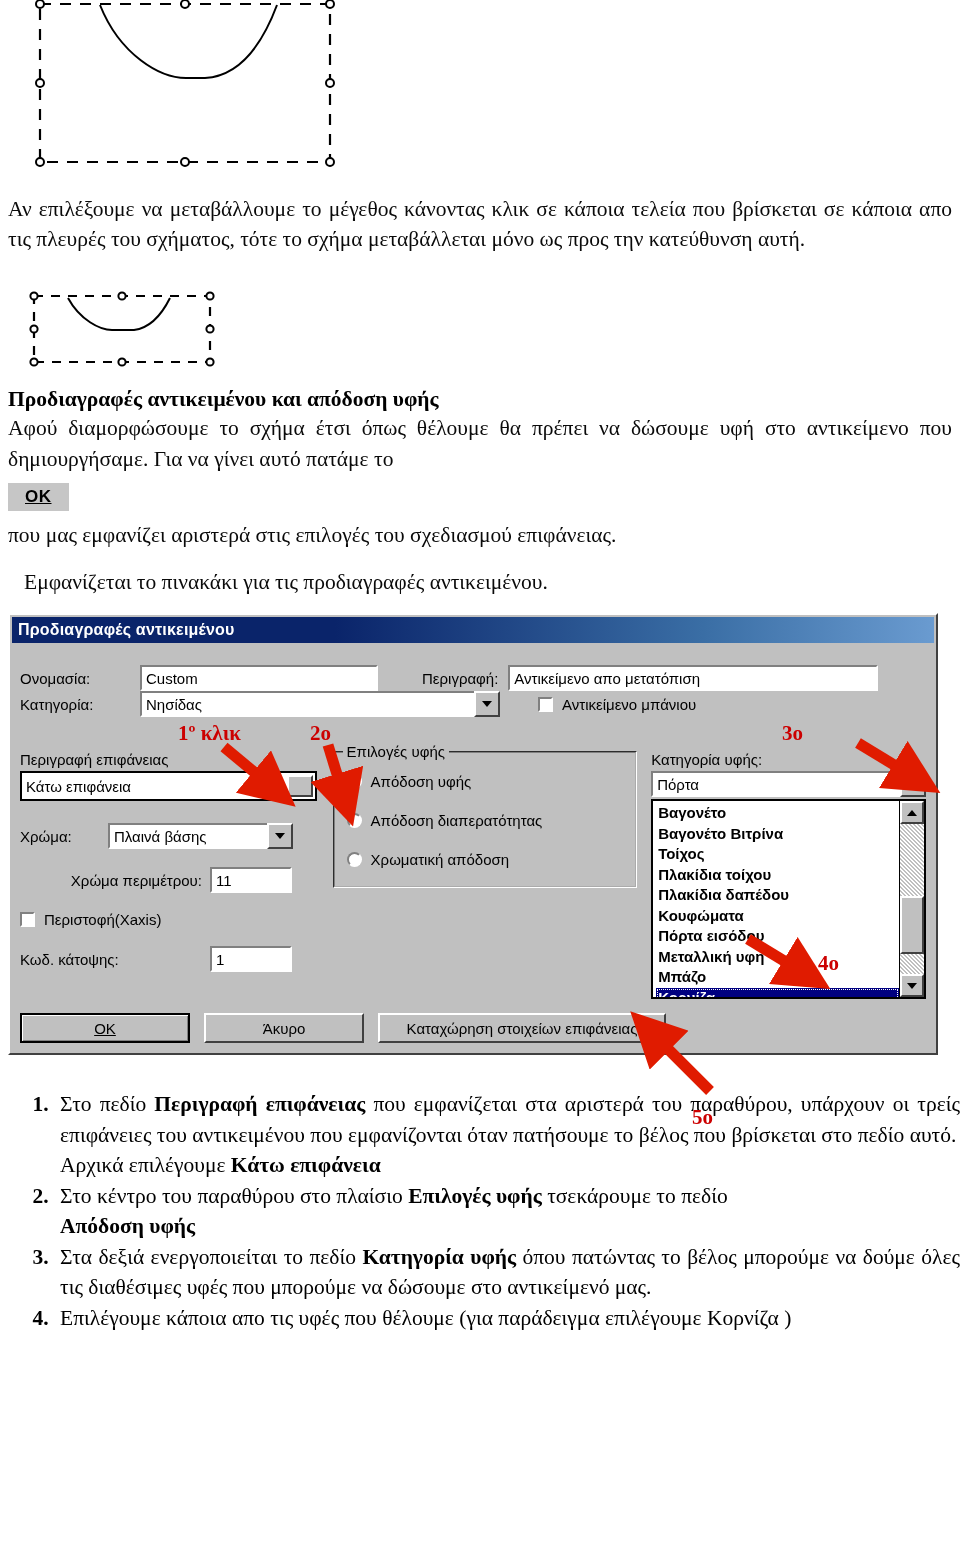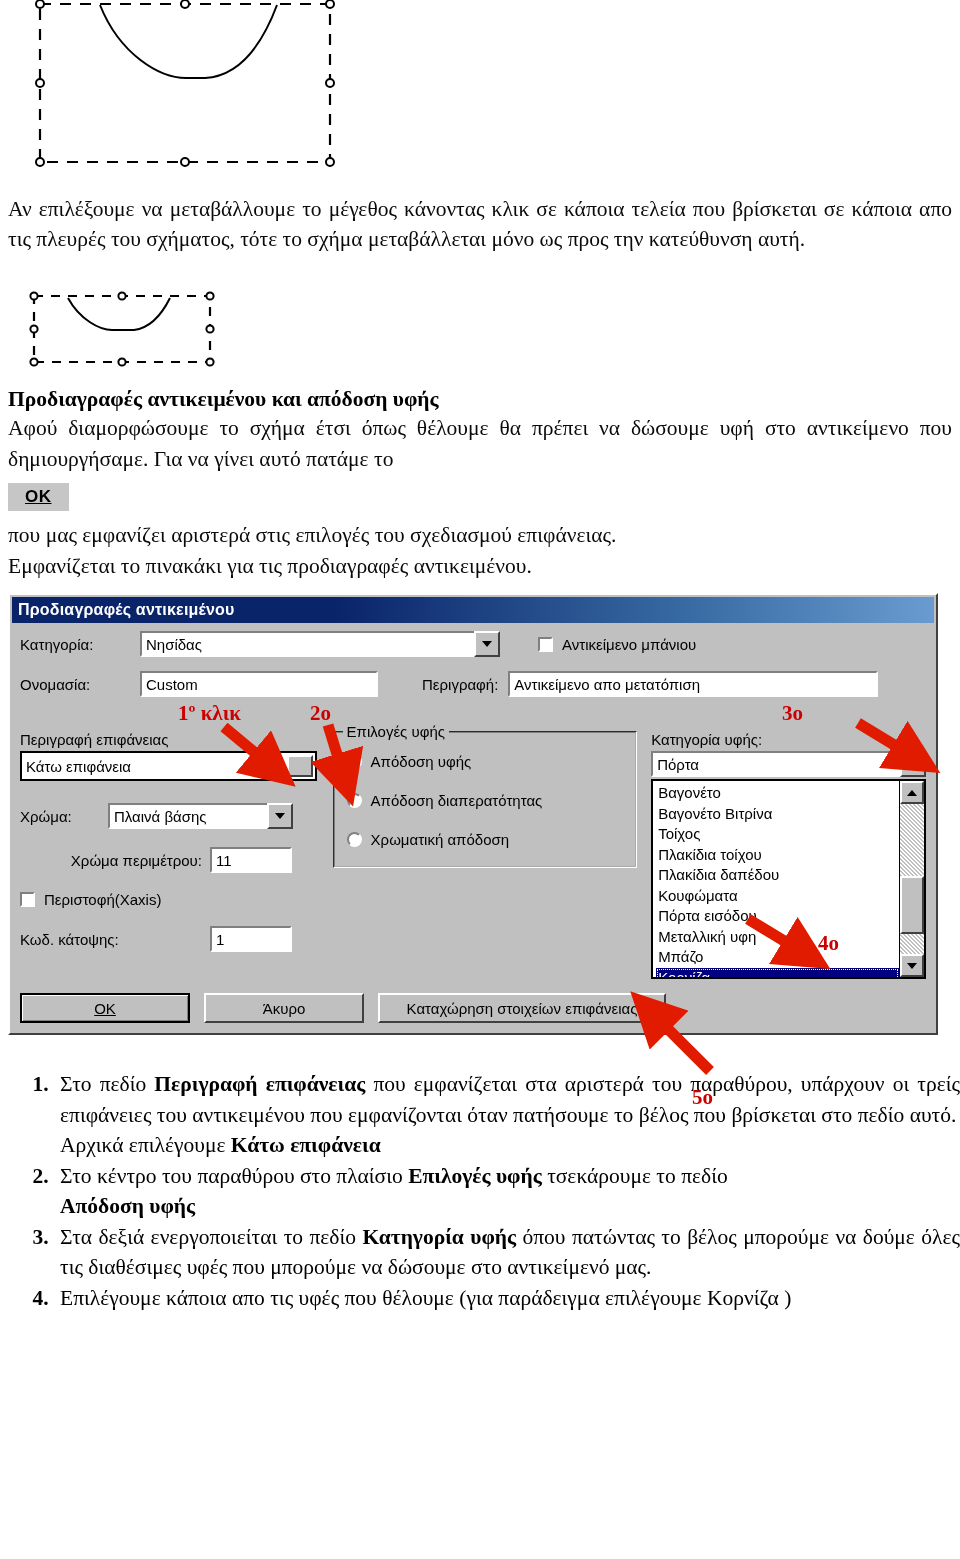--- a/index.html
+++ b/index.html
@@ -171,21 +171,21 @@
 
   
   .listbox {
     background:#ffffff;
     border:2px solid #000;
     height:200px;
     display:flex;
     overflow:hidden;
     margin-top:2px;
   }
-  .listitems { flex:1; padding:2px 0 1px 3px; }
+  .listitems { flex:1; padding:2px 0 1px 3px;font-weight:bold; }
   .listitem { font-size:15px; line-height:20.5px; white-space:nowrap; padding-left:2px;}
   .listitem.sel { background:#000080; color:#fff; outline:1px dotted #fff; outline-offset:-2px; }
   .scrollbar {
     width:25px; background:#c0c0c0; display:flex; flex-direction:column;
     border-left:1px solid #000;
   }
   .sb-btn {
     height:23px; background:#c0c0c0;
     border-top:2px solid #ffffff;
     border-left:2px solid #ffffff;
@@ -291,51 +291,51 @@
   </svg>
 </div>
 
 <div class="para-block" style="margin-top:6px;">
   <div class="sec-title">Προδιαγραφές αντικειμένου και απόδοση υφής</div>
   <p class="para" style="margin:0;">Αφού διαμορφώσουμε το σχήμα έτσι όπως θέλουμε θα πρέπει να δώσουμε υφή στο αντικείμενο που δημιουργήσαμε. Για να γίνει αυτό πατάμε το</p>
   <div style="margin:9px 0 9px 0;">
     <span class="ok-chip"><u>OK</u></span>
   </div>
   <p class="para" style="margin:0;">που μας εμφανίζει αριστερά στις επιλογές του σχεδιασμού επιφάνειας.</p>
-  <p class="para" style="margin:0;">Εμφανίζεται το πινακάκι για τις προδιαγραφές αντικειμένου.</p>
+  <p class="para" style="margin:16px;">Εμφανίζεται το πινακάκι για τις προδιαγραφές αντικειμένου.</p>
 </div>
 
 <div style="margin-top:12px; position:relative;">
 <div class="dialog">
 
   <div class="titlebar">
     <span>Προδιαγραφές αντικειμένου</span>
   </div>
 
   <div class="dlg-body">
+
+    <div class="row" style="margin-top:14px;">
+      <div class="lbl" style="width:120px;">Ονομασία:</div>
+      <div class="field" style="width:238px;">Custom</div>
+      <div class="lbl" style="margin-left:44px; margin-right:10px;">Περιγραφή:</div>
+      <div class="field" style="width:370px;">Αντικείμενο απο μετατόπιση</div>
+    </div>
 
     <div class="row">
       <div class="lbl" style="width:120px;">Κατηγορία:</div>
       <div class="combo" style="width:360px;">
         <div class="field">Νησίδας</div>
         <div class="combo-btn">
               <span class="arrow-dn"></span>
             </div>
       </div>
       <div class="row" style="margin-left:38px;">
         <span class="cb"></span>
         <span>Αντικείμενο μπάνιου</span>
       </div>
-    </div>
-
-    <div class="row" style="margin-top:14px;">
-      <div class="lbl" style="width:120px;">Ονομασία:</div>
-      <div class="field" style="width:238px;">Custom</div>
-      <div class="lbl" style="margin-left:44px; margin-right:10px;">Περιγραφή:</div>
-      <div class="field" style="width:370px;">Αντικείμενο απο μετατόπιση</div>
     </div>
 
     <div style="display:flex; margin-top:34px; align-items:flex-start;">
 
       <div style="width:300px;">
         <div style="margin-bottom:3px;">Περιγραφή επιφάνειας</div>
         <div class="plainbox">
           <span>Κάτω επιφάνεια</span>
           <span class="tinybtn"></span>
         </div>

